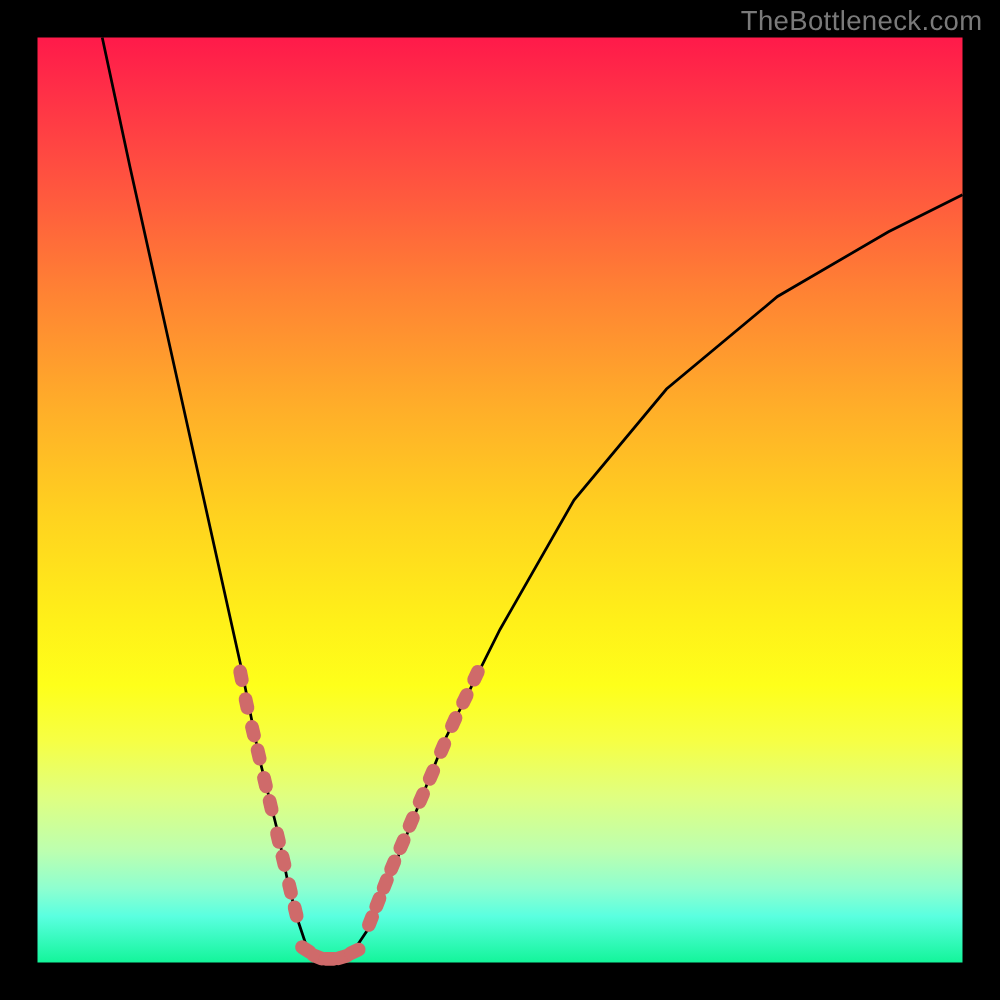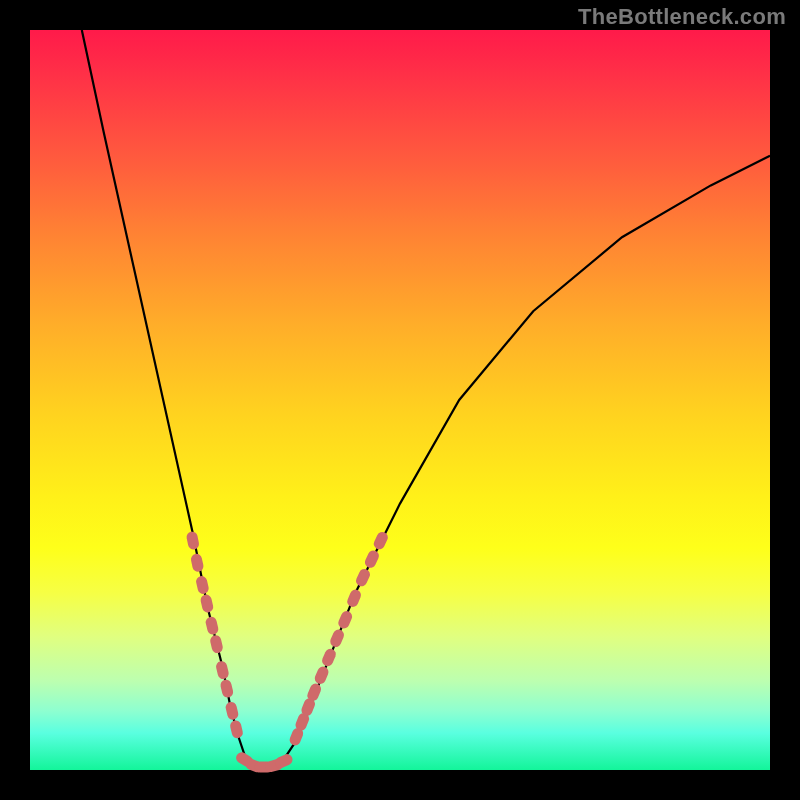--- a/index.html
+++ b/index.html
@@ -34,21 +34,21 @@
       #5affe0 95%,
       #13f59a 100%
     );
   }
   .watermark {
     position: absolute;
     top: 4px;
     right: 14px;
     color: #7a7a7a;
     font-size: 22px;
-    font-weight: 700;
+    font-weight: 400;
     user-select: none;
     letter-spacing: 0.3px;
   }
   svg.curves {
     position: absolute;
     left: 0;
     top: 0;
     width: 740px;
     height: 740px;
     overflow: visible;

